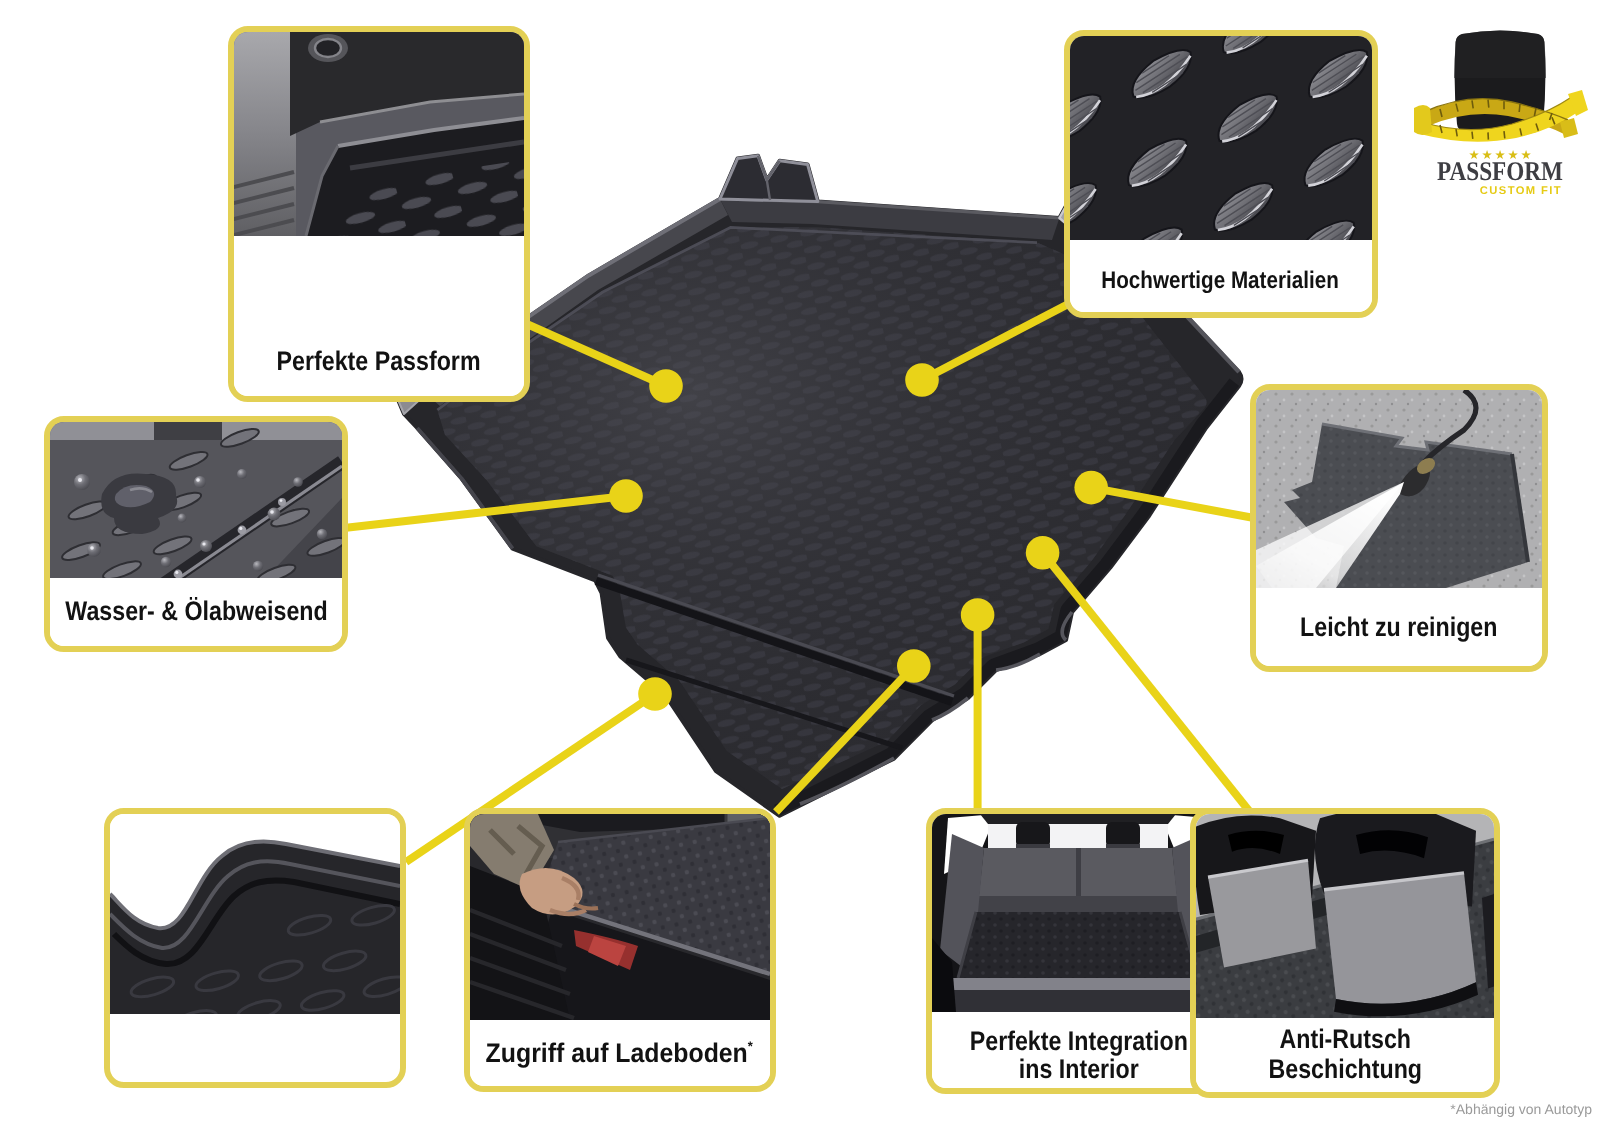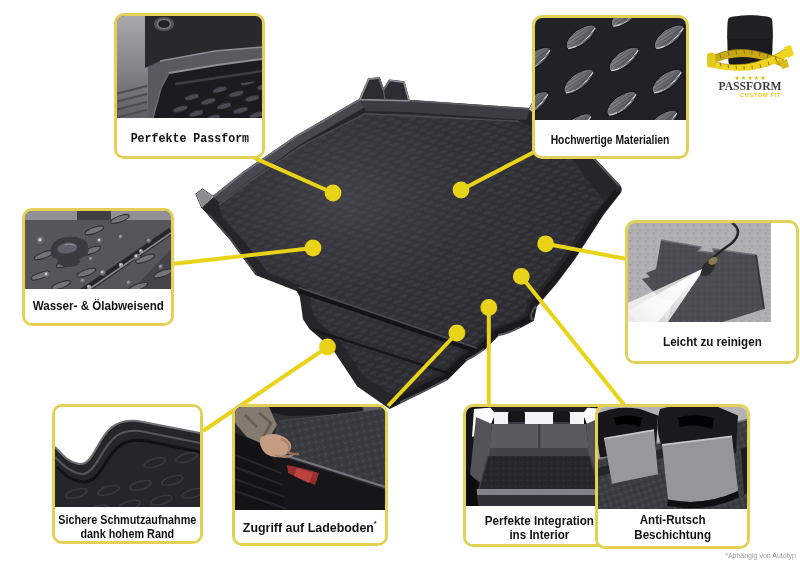--- a/index.html
+++ b/index.html
@@ -136,21 +136,21 @@
     <circle cx="461" cy="190" r="8.4"></circle>
     <circle cx="313" cy="248" r="8.4"></circle>
     <circle cx="545.6" cy="243.8" r="8.4"></circle>
     <circle cx="521.3" cy="276.4" r="8.4"></circle>
     <circle cx="488.8" cy="307.5" r="8.4"></circle>
     <circle cx="456.9" cy="333" r="8.4"></circle>
     <circle cx="327.5" cy="347" r="8.4"></circle>
   </g>
 </svg>
 
-<div class="card" style="left:114px;top:13px;width:151px;height:146px;font-family:Liberation Mono, monospace;">
+<div class="card" style="left:114px;top:13px;width:151px;height:188px;">
   <svg class="photo" width="145" height="102" viewBox="0 0 145 102">
     <defs>
       <linearGradient id="c1strip" x1="0" y1="0" x2="0" y2="1">
         <stop offset="0" stop-color="#a8a8ac"></stop>
           <stop offset="0.5" stop-color="#85858a"></stop>
           <stop offset="1" stop-color="#5f5f63"></stop>
       </linearGradient>
       <pattern id="c1studs" width="29" height="17" patternUnits="userSpaceOnUse" patternTransform="rotate(-15)">
         <ellipse cx="8" cy="4.2" rx="7.5" ry="2.4" fill="#4a4a52"></ellipse>
         <ellipse cx="22.5" cy="12.7" rx="7.5" ry="2.4" fill="#4a4a52"></ellipse>
@@ -286,21 +286,21 @@
       <circle cx="111" cy="45" r="0.9"></circle>
         <circle cx="127" cy="91" r="0.9"></circle>
         <circle cx="77" cy="61" r="0.8"></circle>
     </g>
   </svg>
   <div class="label" style="height:34px;font-size:13.5px;">
       <span>Wasser- &amp; Ölabweisend</span>
     </div>
 </div>
 
-<div class="card" style="left:625px;top:220px;width:174px;height:144px;padding-left:13px;">
+<div class="card" style="left:625px;top:192px;width:149px;height:144px;padding-left:13px;">
   <svg class="photo" width="143" height="99" viewBox="0 0 143 99">
     <defs>
       <pattern id="c4noise" width="8" height="8" patternUnits="userSpaceOnUse">
         <rect width="8" height="8" fill="#b0b0b2"></rect>
         <circle cx="2" cy="2" r="0.8" fill="#999"></circle>
           <circle cx="6" cy="5" r="0.7" fill="#c4c4c6"></circle>
         <circle cx="4" cy="7" r="0.6" fill="#8e8e90"></circle>
       </pattern>
       <linearGradient id="c4spray" x1="0.8" y1="0.1" x2="0.1" y2="0.95">
         <stop offset="0" stop-color="#ffffff" stop-opacity="0.98"></stop>
@@ -347,23 +347,20 @@
       <use href="#c5lens" transform="translate(84,82)"></use>
       <use href="#c5lens" transform="translate(116,86)"></use>
       <use href="#c5lens" transform="translate(36,94)"></use>
       <use href="#c5lens" transform="translate(68,98)"></use>
       <use href="#c5lens" transform="translate(100,102)"></use>
       <use href="#c5lens" transform="translate(104,64)"></use>
       <use href="#c5lens" transform="translate(136,68)"></use>
       <use href="#c5lens" transform="translate(132,104)"></use>
     </g>
   </svg>
-  <div class="label" style="height:28px;font-size:13.5px;">
-      <span style="transform:scaleX(0.8);">Sichere Schmutzaufnahme<br>dank hohem Rand</span>
-    </div>
 </div>
 
 <div class="card" style="left:232px;top:404px;width:156px;height:142px;">
   <svg class="photo" width="150" height="103" viewBox="0 0 150 103">
     <defs>
       <pattern id="c6dots" width="7" height="7" patternUnits="userSpaceOnUse" patternTransform="rotate(-12)">
         <rect width="7" height="7" fill="#3a3a41"></rect>
         <circle cx="2" cy="2" r="1.1" fill="#4b4b53"></circle>
           <circle cx="5.5" cy="5.5" r="1.1" fill="#2f2f36"></circle>
       </pattern>

